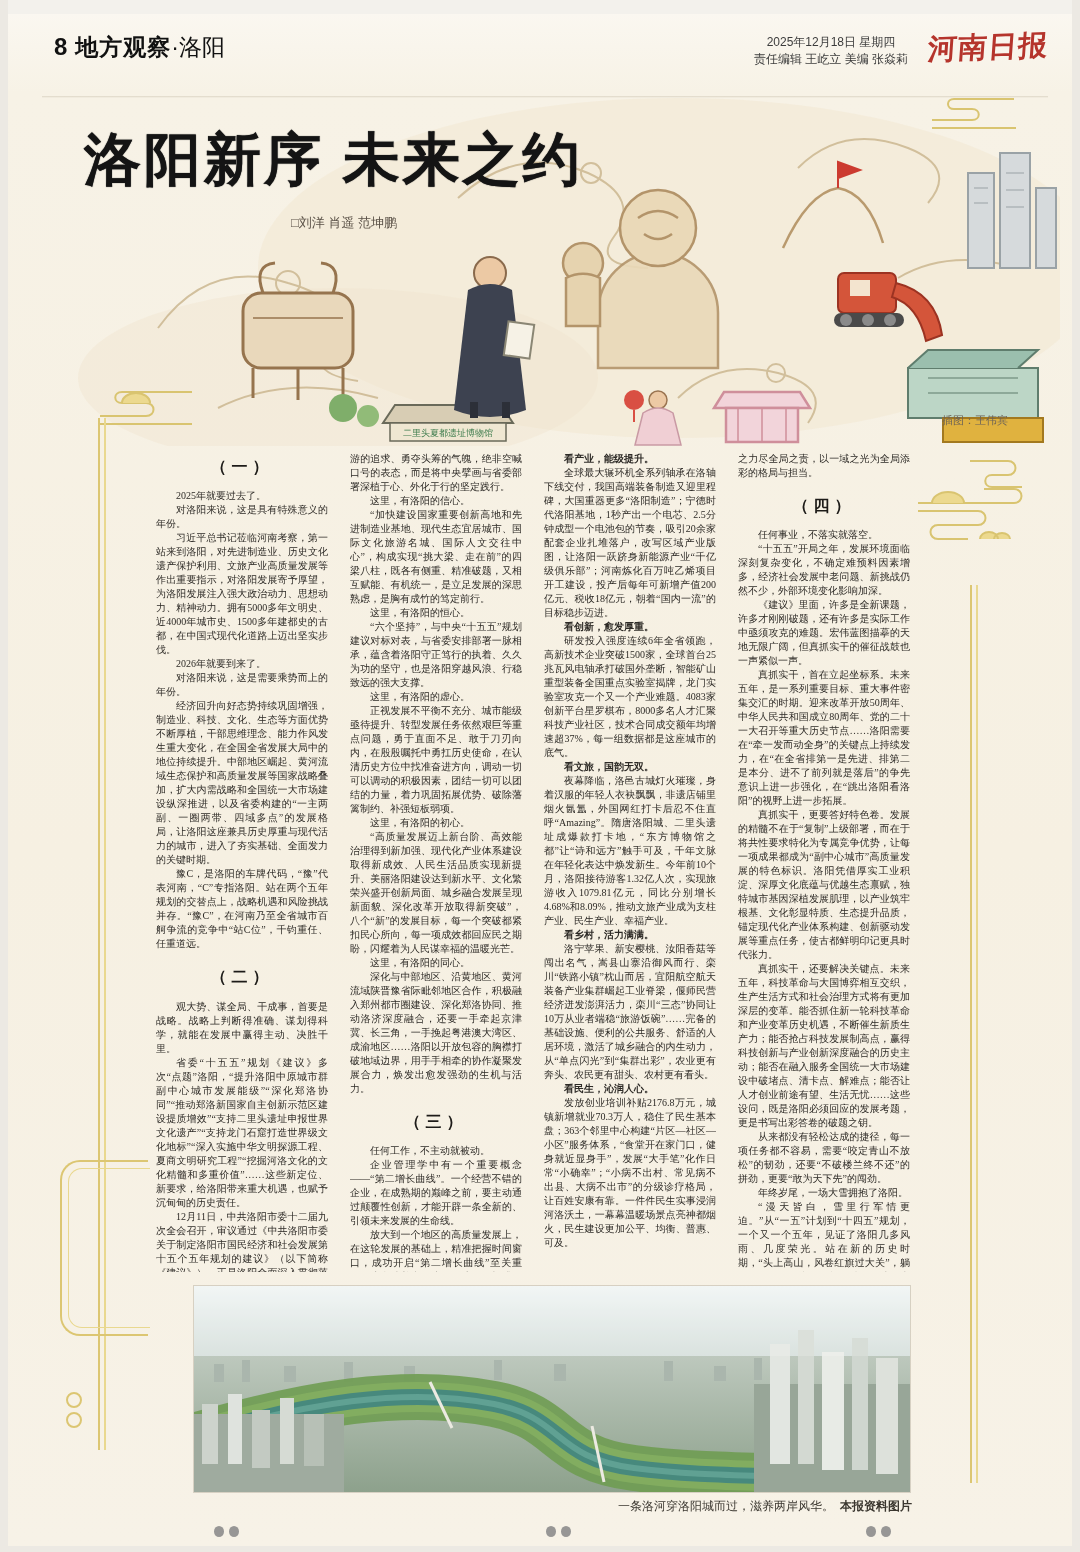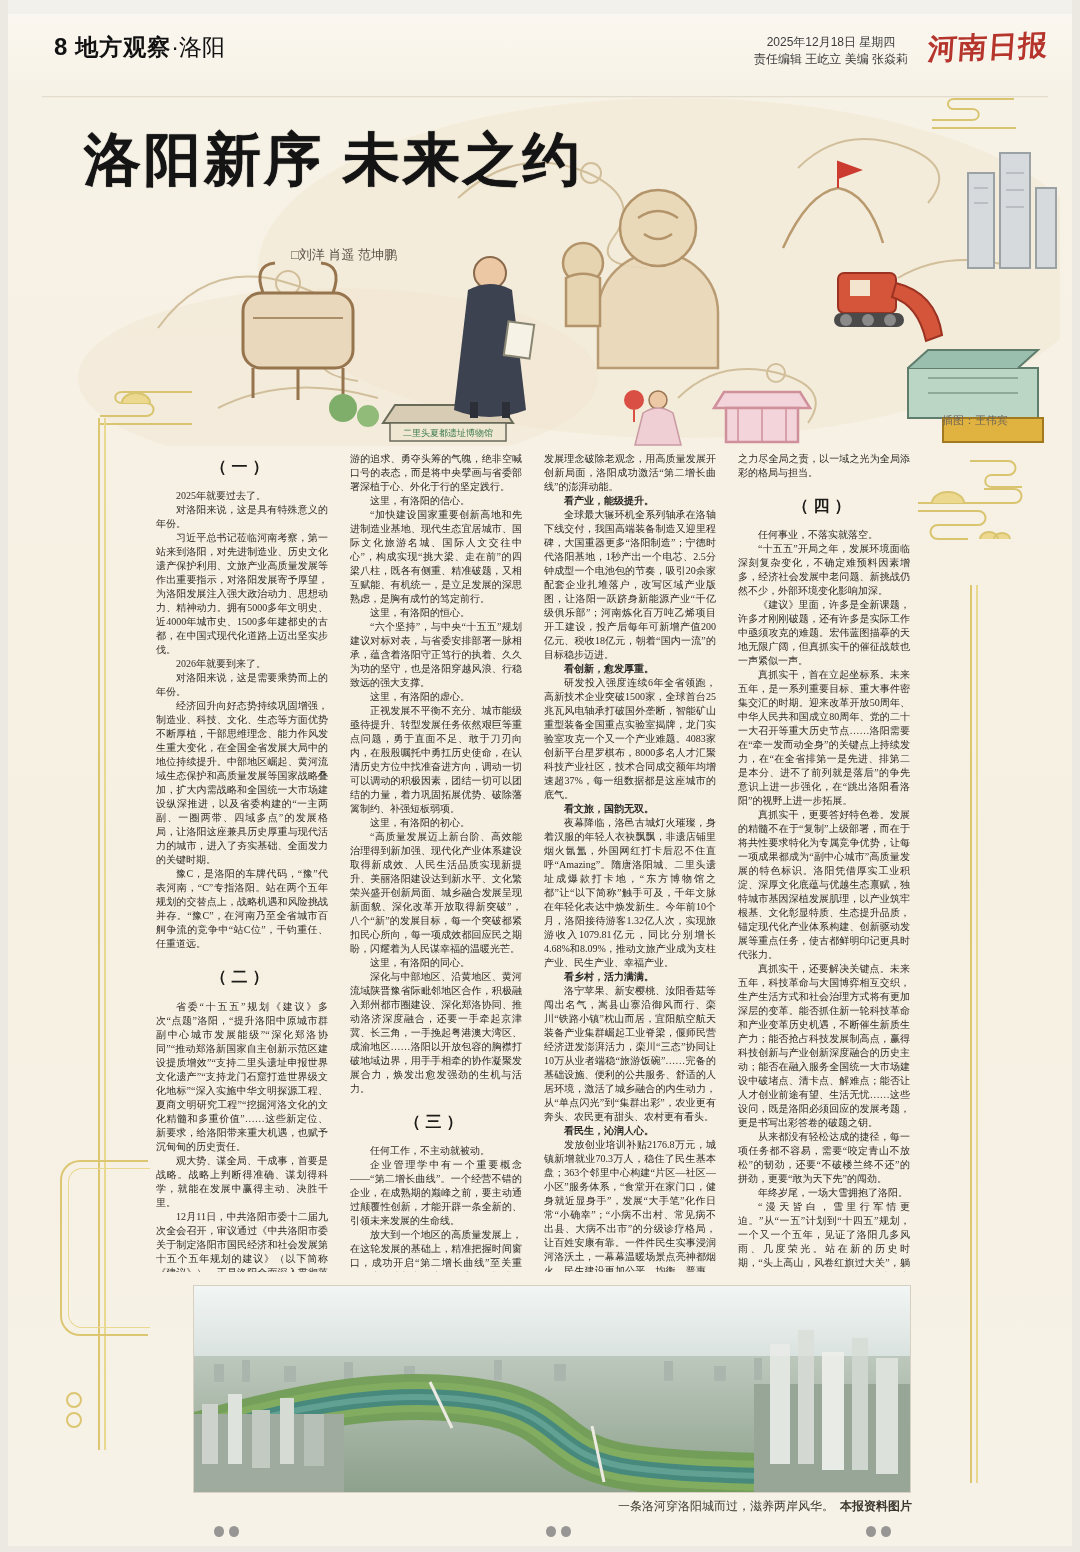--- a/index.html
+++ b/index.html
@@ -28,21 +28,21 @@
   
   .masthead{position:absolute;left:30px;top:78px;width:1022px;height:368px;}
   .masthead svg{position:absolute;left:0;top:0;}
   .big-title{
     position:absolute;left:46px;top:50px;width:520px;
     font-family:"Liberation Sans","DejaVu Sans",sans-serif;
     font-size:57px;font-weight:900;color:#141414;letter-spacing:3px;line-height:1.1;
     text-shadow:0 0 1px #141414;
   }
   .byline{position:absolute;left:46px;top:136px;width:520px;text-align:center;
-    font-size:13px;color:#5a5147;font-family:"Liberation Sans",sans-serif;margin-top:32px;}
+    font-size:13px;color:#5a5147;font-family:"Liberation Sans",sans-serif;}
   .illus-credit{position:absolute;right:52px;bottom:18px;font-size:11px;color:#6b6257;
     font-family:"Liberation Sans",sans-serif;padding-left:7px;}
   
   .gold-vline{position:absolute;width:8px;
     background:
       linear-gradient(90deg,#dcc672 0 2px,rgba(0,0,0,0) 2px 6px,#e9d88f 6px 8px);}
   .gv-left{left:90px;top:418px;height:1032px;}
   .gv-right{left:962px;top:585px;height:898px;}
   .gold-corner{position:absolute;left:52px;top:1160px;width:86px;height:172px;
     border:2px solid #dcc672;border-right:none;border-radius:20px 0 0 20px;}
@@ -220,49 +220,48 @@
       <div class="col">
         <div class="sec-head">（一）</div>
         <p class="para">2025年就要过去了。</p>
         <p class="para">对洛阳来说，这是具有特殊意义的年份。</p>
         <p class="para">习近平总书记莅临河南考察，第一站来到洛阳，对先进制造业、历史文化遗产保护利用、文旅产业高质量发展等作出重要指示，对洛阳发展寄予厚望，为洛阳发展注入强大政治动力、思想动力、精神动力。拥有5000多年文明史、近4000年城市史、1500多年建都史的古都，在中国式现代化道路上迈出坚实步伐。</p>
         <p class="para">2026年就要到来了。</p>
         <p class="para">对洛阳来说，这是需要乘势而上的年份。</p>
         <p class="para">经济回升向好态势持续巩固增强，制造业、科技、文化、生态等方面优势不断厚植，干部思维理念、能力作风发生重大变化，在全国全省发展大局中的地位持续提升。中部地区崛起、黄河流域生态保护和高质量发展等国家战略叠加，扩大内需战略和全国统一大市场建设纵深推进，以及省委构建的“一主两副、一圈两带、四域多点”的发展格局，让洛阳这座兼具历史厚重与现代活力的城市，进入了夯实基础、全面发力的关键时期。</p>
         <p class="para">豫C，是洛阳的车牌代码，“豫”代表河南，“C”专指洛阳。站在两个五年规划的交替点上，战略机遇和风险挑战并存。“豫C”，在河南乃至全省城市百舸争流的竞争中“站C位”，千钧重任、任重道远。</p>
         <div class="sec-head">（二）</div>
+        <p class="para">观大势、谋全局、干成事，首要是战略。战略上判断得准确、谋划得科学，就能在发展中赢得主动、决胜千里。</p>
         <p class="para">省委“十五五”规划《建议》多次“点题”洛阳，“提升洛阳中原城市群副中心城市发展能级”“深化郑洛协同”“推动郑洛新国家自主创新示范区建设提质增效”“支持二里头遗址申报世界文化遗产”“支持龙门石窟打造世界级文化地标”“深入实施中华文明探源工程、夏商文明研究工程”“挖掘河洛文化的文化精髓和多重价值”……这些新定位、新要求，给洛阳带来重大机遇，也赋予沉甸甸的历史责任。</p>
-        <p class="para">观大势、谋全局、干成事，首要是战略。战略上判断得准确、谋划得科学，就能在发展中赢得主动、决胜千里。</p>
         <p class="para">12月11日，中共洛阳市委十二届九次全会召开，审议通过《中共洛阳市委关于制定洛阳市国民经济和社会发展第十五个五年规划的建议》（以下简称《建议》），正是洛阳全面深入贯彻落实习近平总书记重要指示精神，把自己放在全国全省大局中审视，作出的准确识变、科学应变之举。</p>
       </div>
       <div class="col">
         <p class="para noindent">游的追求、勇夺头筹的气魄，绝非空喊口号的表态，而是将中央擘画与省委部署深植于心、外化于行的坚定践行。</p>
         <p class="para">这里，有洛阳的信心。</p>
         <p class="para">“加快建设国家重要创新高地和先进制造业基地、现代生态宜居城市、国际文化旅游名城、国际人文交往中心”，构成实现“挑大梁、走在前”的四梁八柱，既各有侧重、精准破题，又相互赋能、有机统一，是立足发展的深思熟虑，是胸有成竹的笃定前行。</p>
         <p class="para">这里，有洛阳的恒心。</p>
         <p class="para">“六个坚持”，与中央“十五五”规划建议对标对表，与省委安排部署一脉相承，蕴含着洛阳守正笃行的执着、久久为功的坚守，也是洛阳穿越风浪、行稳致远的强大支撑。</p>
         <p class="para">这里，有洛阳的虚心。</p>
         <p class="para">正视发展不平衡不充分、城市能级亟待提升、转型发展任务依然艰巨等重点问题，勇于直面不足、敢于刀刃向内，在殷殷嘱托中勇扛历史使命，在认清历史方位中找准奋进方向，调动一切可以调动的积极因素，团结一切可以团结的力量，着力巩固拓展优势、破除藩篱制约、补强短板弱项。</p>
         <p class="para">这里，有洛阳的初心。</p>
         <p class="para">“高质量发展迈上新台阶、高效能治理得到新加强、现代化产业体系建设取得新成效、人民生活品质实现新提升、美丽洛阳建设达到新水平、文化繁荣兴盛开创新局面、城乡融合发展呈现新面貌、深化改革开放取得新突破”，八个“新”的发展目标，每一个突破都紧扣民心所向，每一项成效都回应民之期盼，闪耀着为人民谋幸福的温暖光芒。</p>
         <p class="para">这里，有洛阳的同心。</p>
         <p class="para">深化与中部地区、沿黄地区、黄河流域陕晋豫省际毗邻地区合作，积极融入郑州都市圈建设、深化郑洛协同、推动洛济深度融合，还要一手牵起京津冀、长三角，一手挽起粤港澳大湾区、成渝地区……洛阳以开放包容的胸襟打破地域边界，用手手相牵的协作凝聚发展合力，焕发出愈发强劲的生机与活力。</p>
         <div class="sec-head">（三）</div>
         <p class="para">任何工作，不主动就被动。</p>
         <p class="para">企业管理学中有一个重要概念——“第二增长曲线”。一个经营不错的企业，在成熟期的巅峰之前，要主动通过颠覆性创新，才能开辟一条全新的、引领未来发展的生命线。</p>
         <p class="para">放大到一个地区的高质量发展上，在这轮发展的基础上，精准把握时间窗口，成功开启“第二增长曲线”至关重要。这意味着当传统的经济发展模式动力不足时，主动摆脱旧有发展路径束缚，通过深层次的科技革命、产业升级和制度改革，实现新一次跃升。</p>
       </div>
       <div class="col">
-        <p class="para noindent">发展理念破除老观念，用高质量发展开创新局面，洛阳成功激活“第二增长曲线”的澎湃动能。</p>
         <p class="para lead">看产业，能级提升。</p>
         <p class="para">全球最大辗环机全系列轴承在洛轴下线交付，我国高端装备制造又迎里程碑，大国重器更多“洛阳制造”；宁德时代洛阳基地，1秒产出一个电芯、2.5分钟成型一个电池包的节奏，吸引20余家配套企业扎堆落户，改写区域产业版图，让洛阳一跃跻身新能源产业“千亿级俱乐部”；河南炼化百万吨乙烯项目开工建设，投产后每年可新增产值200亿元、税收18亿元，朝着“国内一流”的目标稳步迈进。</p>
         <p class="para lead">看创新，愈发厚重。</p>
         <p class="para">研发投入强度连续6年全省领跑，高新技术企业突破1500家，全球首台25兆瓦风电轴承打破国外垄断，智能矿山重型装备全国重点实验室揭牌，龙门实验室攻克一个又一个产业难题。4083家创新平台星罗棋布，8000多名人才汇聚科技产业社区，技术合同成交额年均增速超37%，每一组数据都是这座城市的底气。</p>
         <p class="para lead">看文旅，国韵无双。</p>
-        <p class="para">夜幕降临，洛邑古城灯火璀璨，身着汉服的年轻人衣袂飘飘，非遗店铺里烟火氤氲，外国网红打卡后忍不住直呼“Amazing”。隋唐洛阳城、二里头遗址成爆款打卡地，“东方博物馆之都”让“以下简称”触手可及，千年文脉在年轻化表达中焕发新生。今年前10个月，洛阳接待游客1.32亿人次，实现旅游收入1079.81亿元，同比分别增长4.68%和8.09%，推动文旅产业成为支柱产业、民生产业、幸福产业。</p>
+        <p class="para">夜幕降临，洛邑古城灯火璀璨，身着汉服的年轻人衣袂飘飘，非遗店铺里烟火氤氲，外国网红打卡后忍不住直呼“Amazing”。隋唐洛阳城、二里头遗址成爆款打卡地，“东方博物馆之都”让“诗和远方”触手可及，千年文脉在年轻化表达中焕发新生。今年前10个月，洛阳接待游客1.32亿人次，实现旅游收入1079.81亿元，同比分别增长4.68%和8.09%，推动文旅产业成为支柱产业、民生产业、幸福产业。</p>
         <p class="para lead">看乡村，活力满满。</p>
         <p class="para">洛宁苹果、新安樱桃、汝阳香菇等闯出名气，嵩县山寨沿御风而行、栾川“铁路小镇”枕山而居，宜阳航空航天装备产业集群崛起工业脊梁，偃师民营经济迸发澎湃活力，栾川“三态”协同让10万从业者端稳“旅游饭碗”……完备的基础设施、便利的公共服务、舒适的人居环境，激活了城乡融合的内生动力，从“单点闪光”到“集群出彩”，农业更有奔头、农民更有甜头、农村更有看头。</p>
         <p class="para lead">看民生，沁润人心。</p>
         <p class="para">发放创业培训补贴2176.8万元，城镇新增就业70.3万人，稳住了民生基本盘；363个邻里中心构建“片区—社区—小区”服务体系，“食堂开在家门口，健身就近显身手”，发展“大手笔”化作日常“小确幸”；“小病不出村、常见病不出县、大病不出市”的分级诊疗格局，让百姓安康有靠。一件件民生实事浸润河洛沃土，一幕幕温暖场景点亮神都烟火，民生建设更加公平、均衡、普惠、可及。</p>
       </div>
       <div class="col">
         <p class="para noindent">之力尽全局之责，以一域之光为全局添彩的格局与担当。</p>
         <div class="sec-head">（四）</div>
         <p class="para">任何事业，不落实就落空。</p>
         <p class="para">“十五五”开局之年，发展环境面临深刻复杂变化，不确定难预料因素增多，经济社会发展中老问题、新挑战仍然不少，外部环境变化影响加深。</p>

